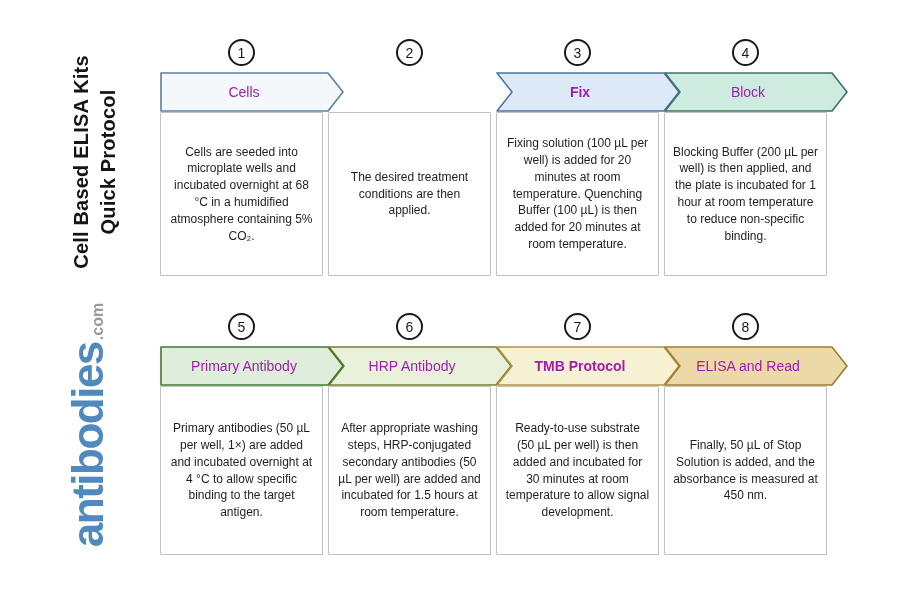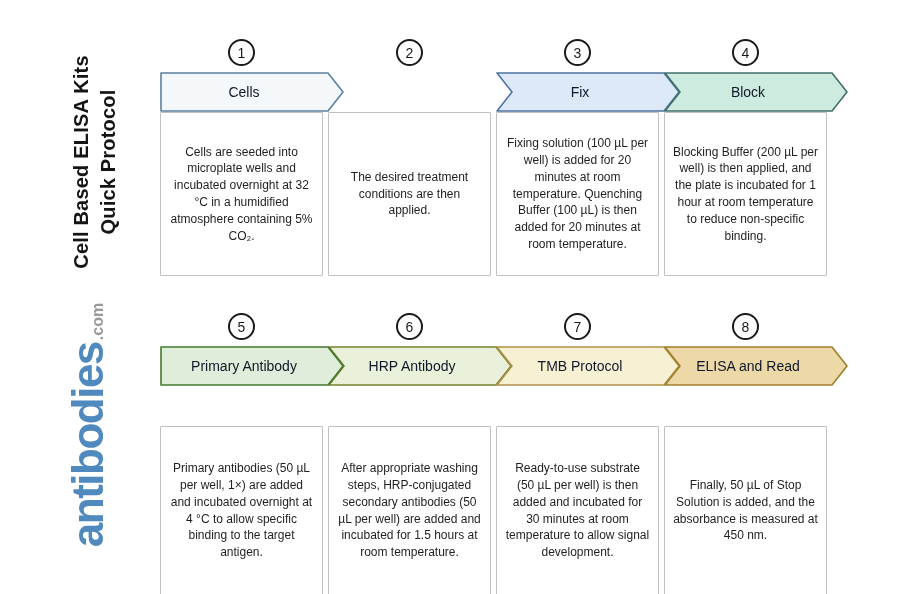--- a/index.html
+++ b/index.html
@@ -33,38 +33,38 @@
   .badge{
     width:27px; height:27px; border-radius:50%;
     border:2px solid #1a1a1a; background:#ffffff;
     display:flex; align-items:center; justify-content:center;
     font-size:14px; color:#1a1a1a;
   }
 
   .arrows{ position:relative; height:40px; }
   .arrow-cell{ position:absolute; top:0; width:184px; height:40px; }
   .arrow-cell.c0{ left:0; } .arrow-cell.c1{ left:168px; }
-  .arrow-cell.c2{ left:336px; } .arrow-cell.c3{ left:504px;text-align:right; }
+  .arrow-cell.c2{ left:336px;font-weight:bold; } .arrow-cell.c3{ left:504px;text-align:right; }
   .arrow-svg{ position:absolute; left:0; top:0; display:block; }
   .arrow-svg polygon{ stroke-width:1.6; stroke-linejoin:round; }
   .arrow-label{
     position:absolute; left:0; top:0; width:168px; height:40px;
     display:flex; align-items:center; justify-content:center;
-    font-size:14px; color:#0f172a;
+    font-size:14px; color:#a21caf;
   }
 
   .boxes{ display:flex; gap:5px; }
   .desc-box{
     width:163px; background:#ffffff;
     border:1.5px solid #bfc1c3; border-radius:1px;
     display:flex; align-items:center; justify-content:center;
     padding:8px 8px;
   }
   .row1 .desc-box{ height:164px; }
-  .row2 .desc-box{ height:169px;margin-top:40px; }
+  .row2 .desc-box{ height:169px; }
   .desc-box p{
     font-size:12px; line-height:16.8px; text-align:center; color:#1f1f1f;
   }
 </style>
 </head>
 <body>
 
 <div class="canvas">
 
   <div class="brand-title" style="color: rgb(21, 21, 21);">
@@ -118,21 +118,21 @@
         <div class="arrow-cell c3">
           <svg class="arrow-svg" width="184" height="40" viewBox="0 0 184 40">
             <polygon points="1,1 168,1 183,20 168,39 1,39 16,20" fill="#cdecdf" stroke="#41706b"></polygon>
           </svg>
           <span class="arrow-label">Block</span>
         </div>
       </div>
 
       <div class="boxes">
         <div class="desc-box">
-            <p>Cells are seeded into microplate wells and incubated overnight at 32 °C in a humidified atmosphere containing 5% CO₂.</p>
+            <p>Cells are seeded into microplate wells and incubated overnight at 68 °C in a humidified atmosphere containing 5% CO₂.</p>
           </div>
         <div class="desc-box">
             <p>The desired treatment conditions are then applied.</p>
           </div>
         <div class="desc-box">
             <p>Fixing solution (100 µL per well) is added for 20 minutes at room temperature. Quenching Buffer (100 µL) is then added for 20 minutes at room temperature.</p>
           </div>
         <div class="desc-box">
             <p>Blocking Buffer (200 µL per well) is then applied, and the plate is incubated for 1 hour at room temperature to reduce non-specific binding.</p>
           </div>

